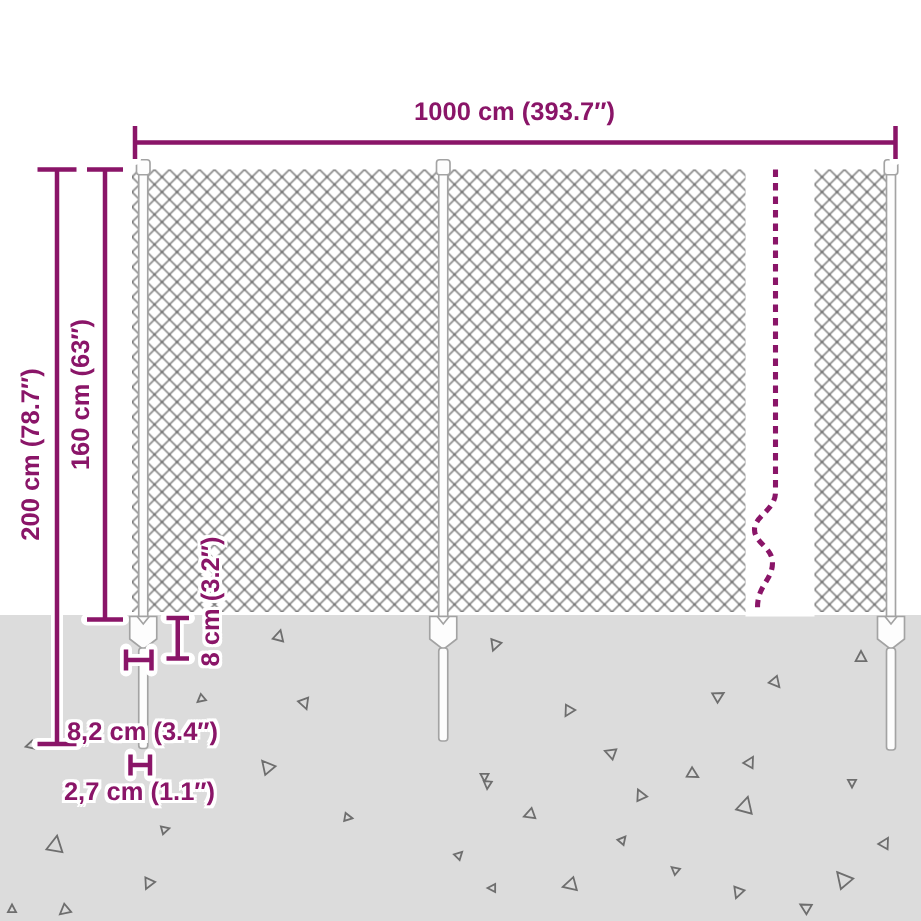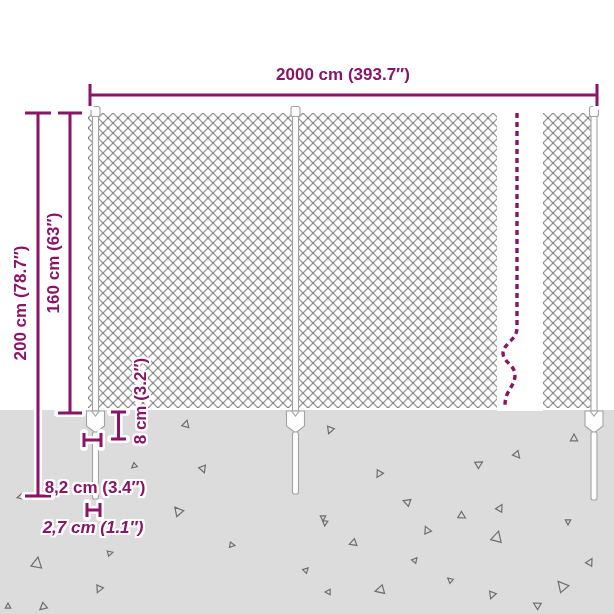--- a/index.html
+++ b/index.html
@@ -112,25 +112,25 @@
       <rect class="post-fill" x="589.5" y="106.5" width="9" height="10" rx="2"></rect>
       <path class="post-fill" d="M585 411 L603 411 L603 426 L594 433 L585 426 Z"></path>
       <path fill="none" stroke="var(--post-stroke,#a3a3a3)" stroke-width="1.1" d="M590 411 L594 416 L598 411"></path>
       <rect class="post-fill" x="591" y="432" width="6" height="68" rx="2"></rect>
     </g>
 
     <path class="dim-halo" d="M90 95 H597 M90 84 V106 M597 84 V106 M38 113 V496 M25 113 H51 M25 496 H51 M70 113 V413 M58 113 H82 M58 413 H82 M84 433 V447 M101 433 V447 M84 440 H101 M111 412 H126 M111 439 H126 M118.5 412 V439 M87 503 V517 M100 503 V517 M87 510 H100"></path>
     <path class="dim-line" d="M90 95 H597 M90 84 V106 M597 84 V106 M38 113 V496 M25 113 H51 M25 496 H51 M70 113 V413 M58 113 H82 M58 413 H82 M84 433 V447 M101 433 V447 M84 440 H101 M111 412 H126 M111 439 H126 M118.5 412 V439 M87 503 V517 M100 503 V517 M87 510 H100"></path>
   </svg>
 
-  <div class="dim-label" style="left:343px;top:75px;">2000 cm (393.7″)</div>
+  <div class="dim-label" style="left:343px;top:75px;">1000 cm (393.7″)</div>
 
   <div class="dim-label rot" style="left:21px;top:303px;">200 cm (78.7″)</div>
 
   <div class="dim-label rot" style="left:54px;top:263px;">160 cm (63″)</div>
 
   <div class="dim-label rot" style="left:141px;top:401px;">8 cm (3.2″)</div>
 
   <div class="dim-label" style="left:95px;top:488px;">8,2 cm (3.4″)</div>
 
-  <div class="dim-label" style="left:93px;top:528px;font-style:italic;">2,7 cm (1.1″)</div>
+  <div class="dim-label" style="left:93px;top:528px;">2,7 cm (1.1″)</div>
 
 </div>
 
 </body></html>

